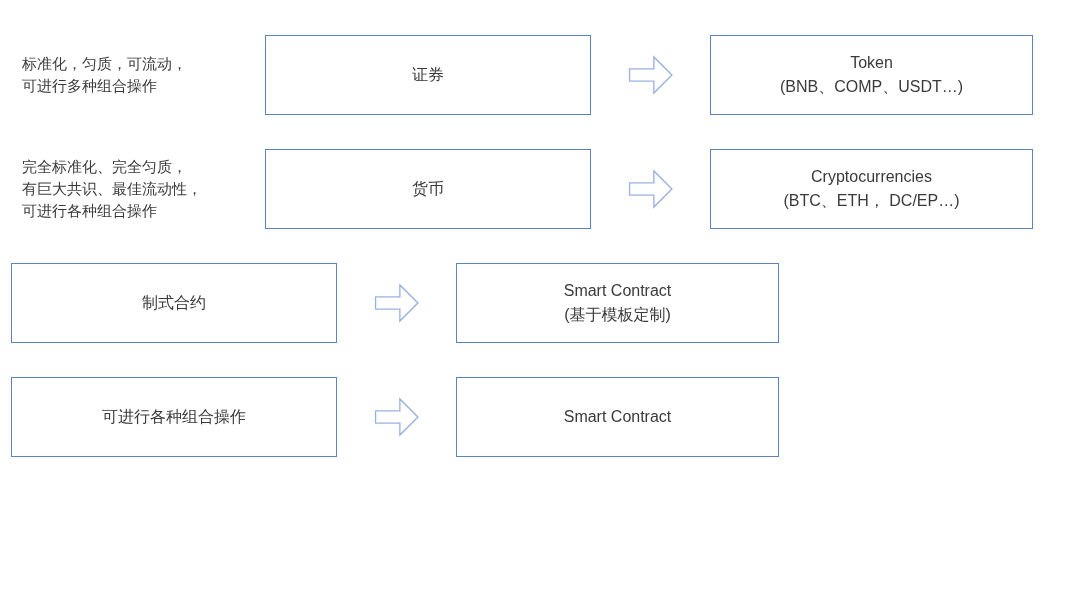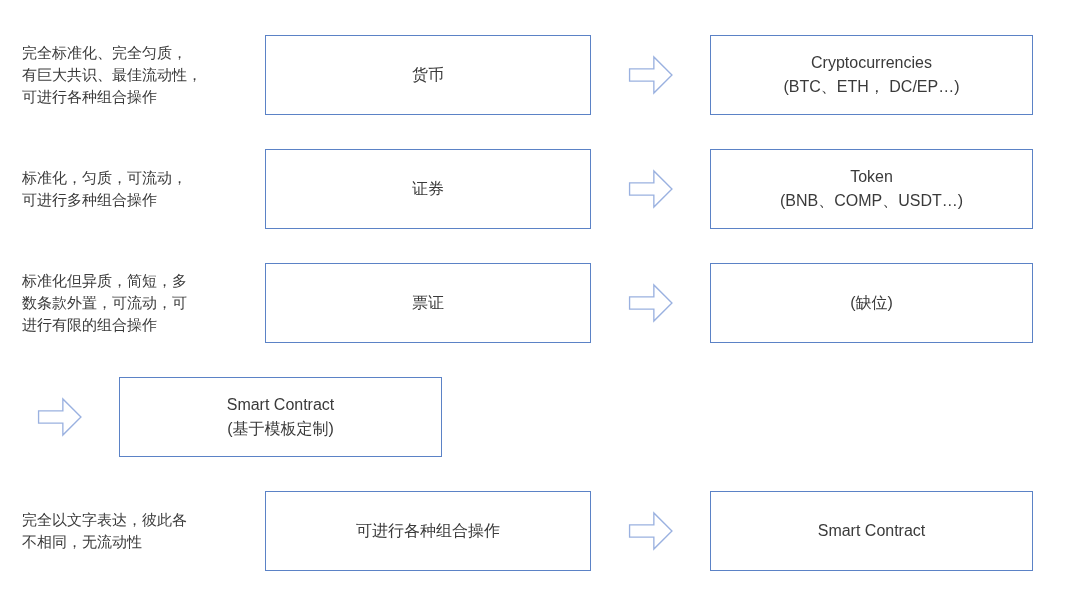--- a/index.html
+++ b/index.html
@@ -60,86 +60,71 @@
     stroke-linejoin:miter;
   }
   .right{width:323px;}
 </style>
 </head>
 <body>
 
 <div class="diagram">
 
   <div class="row">
+    <div class="desc">标准化，匀质，可流动，
+可进行多种组合操作</div>
+    <div class="box mid">
+      <span class="label">证券</span>
+    </div>
+    <div class="arrow-zone">
+      <svg class="arrow" viewBox="0 0 48 42">
+        <path d="M1.5 14.5 H27 V2 L46 21 L27 40 V27.5 H1.5 Z"></path>
+      </svg>
+    </div>
+    <div class="box right">
+      <span class="label">Token
+(BNB、COMP、USDT…)</span>
+    </div>
+  </div>
+
+  <div class="row">
     <div class="desc">完全标准化、完全匀质，
 有巨大共识、最佳流动性，
 可进行各种组合操作</div>
     <div class="box mid">
       <span class="label">货币</span>
     </div>
     <div class="arrow-zone">
       <svg class="arrow" viewBox="0 0 48 42">
         <path d="M1.5 14.5 H27 V2 L46 21 L27 40 V27.5 H1.5 Z"></path>
       </svg>
     </div>
     <div class="box right">
       <span class="label">Cryptocurrencies
 (BTC、ETH， DC/EP…)</span>
     </div>
   </div>
 
-  <div class="row">
-    <div class="desc">标准化，匀质，可流动，
-可进行多种组合操作</div>
-    <div class="box mid">
-      <span class="label">证券</span>
-    </div>
-    <div class="arrow-zone">
-      <svg class="arrow" viewBox="0 0 48 42">
-        <path d="M1.5 14.5 H27 V2 L46 21 L27 40 V27.5 H1.5 Z"></path>
-      </svg>
-    </div>
-    <div class="box right">
-      <span class="label">Token
-(BNB、COMP、USDT…)</span>
-    </div>
-  </div>
 
   <div class="row">
-    <div class="desc">标准化但异质，简短，多
-数条款外置，可流动，可
-进行有限的组合操作</div>
     <div class="box mid">
-      <span class="label">票证</span>
+      <span class="label">制式合约</span>
     </div>
-    <div class="arrow-zone">
-      <svg class="arrow" viewBox="0 0 48 42">
-        <path d="M1.5 14.5 H27 V2 L46 21 L27 40 V27.5 H1.5 Z"></path>
-      </svg>
-    </div>
-    <div class="box right">
-      <span class="label">(缺位)</span>
-    </div>
-  </div>
-
-  <div class="row">
     <div class="arrow-zone">
       <svg class="arrow" viewBox="0 0 48 42">
         <path d="M1.5 14.5 H27 V2 L46 21 L27 40 V27.5 H1.5 Z"></path>
       </svg>
     </div>
     <div class="box right">
       <span class="label">Smart Contract
 (基于模板定制)</span>
     </div>
   </div>
 
   <div class="row">
-    <div class="desc">完全以文字表达，彼此各
-不相同，无流动性</div>
     <div class="box mid">
       <span class="label">可进行各种组合操作</span>
     </div>
     <div class="arrow-zone">
       <svg class="arrow" viewBox="0 0 48 42">
         <path d="M1.5 14.5 H27 V2 L46 21 L27 40 V27.5 H1.5 Z"></path>
       </svg>
     </div>
     <div class="box right">
       <span class="label">Smart Contract</span>

